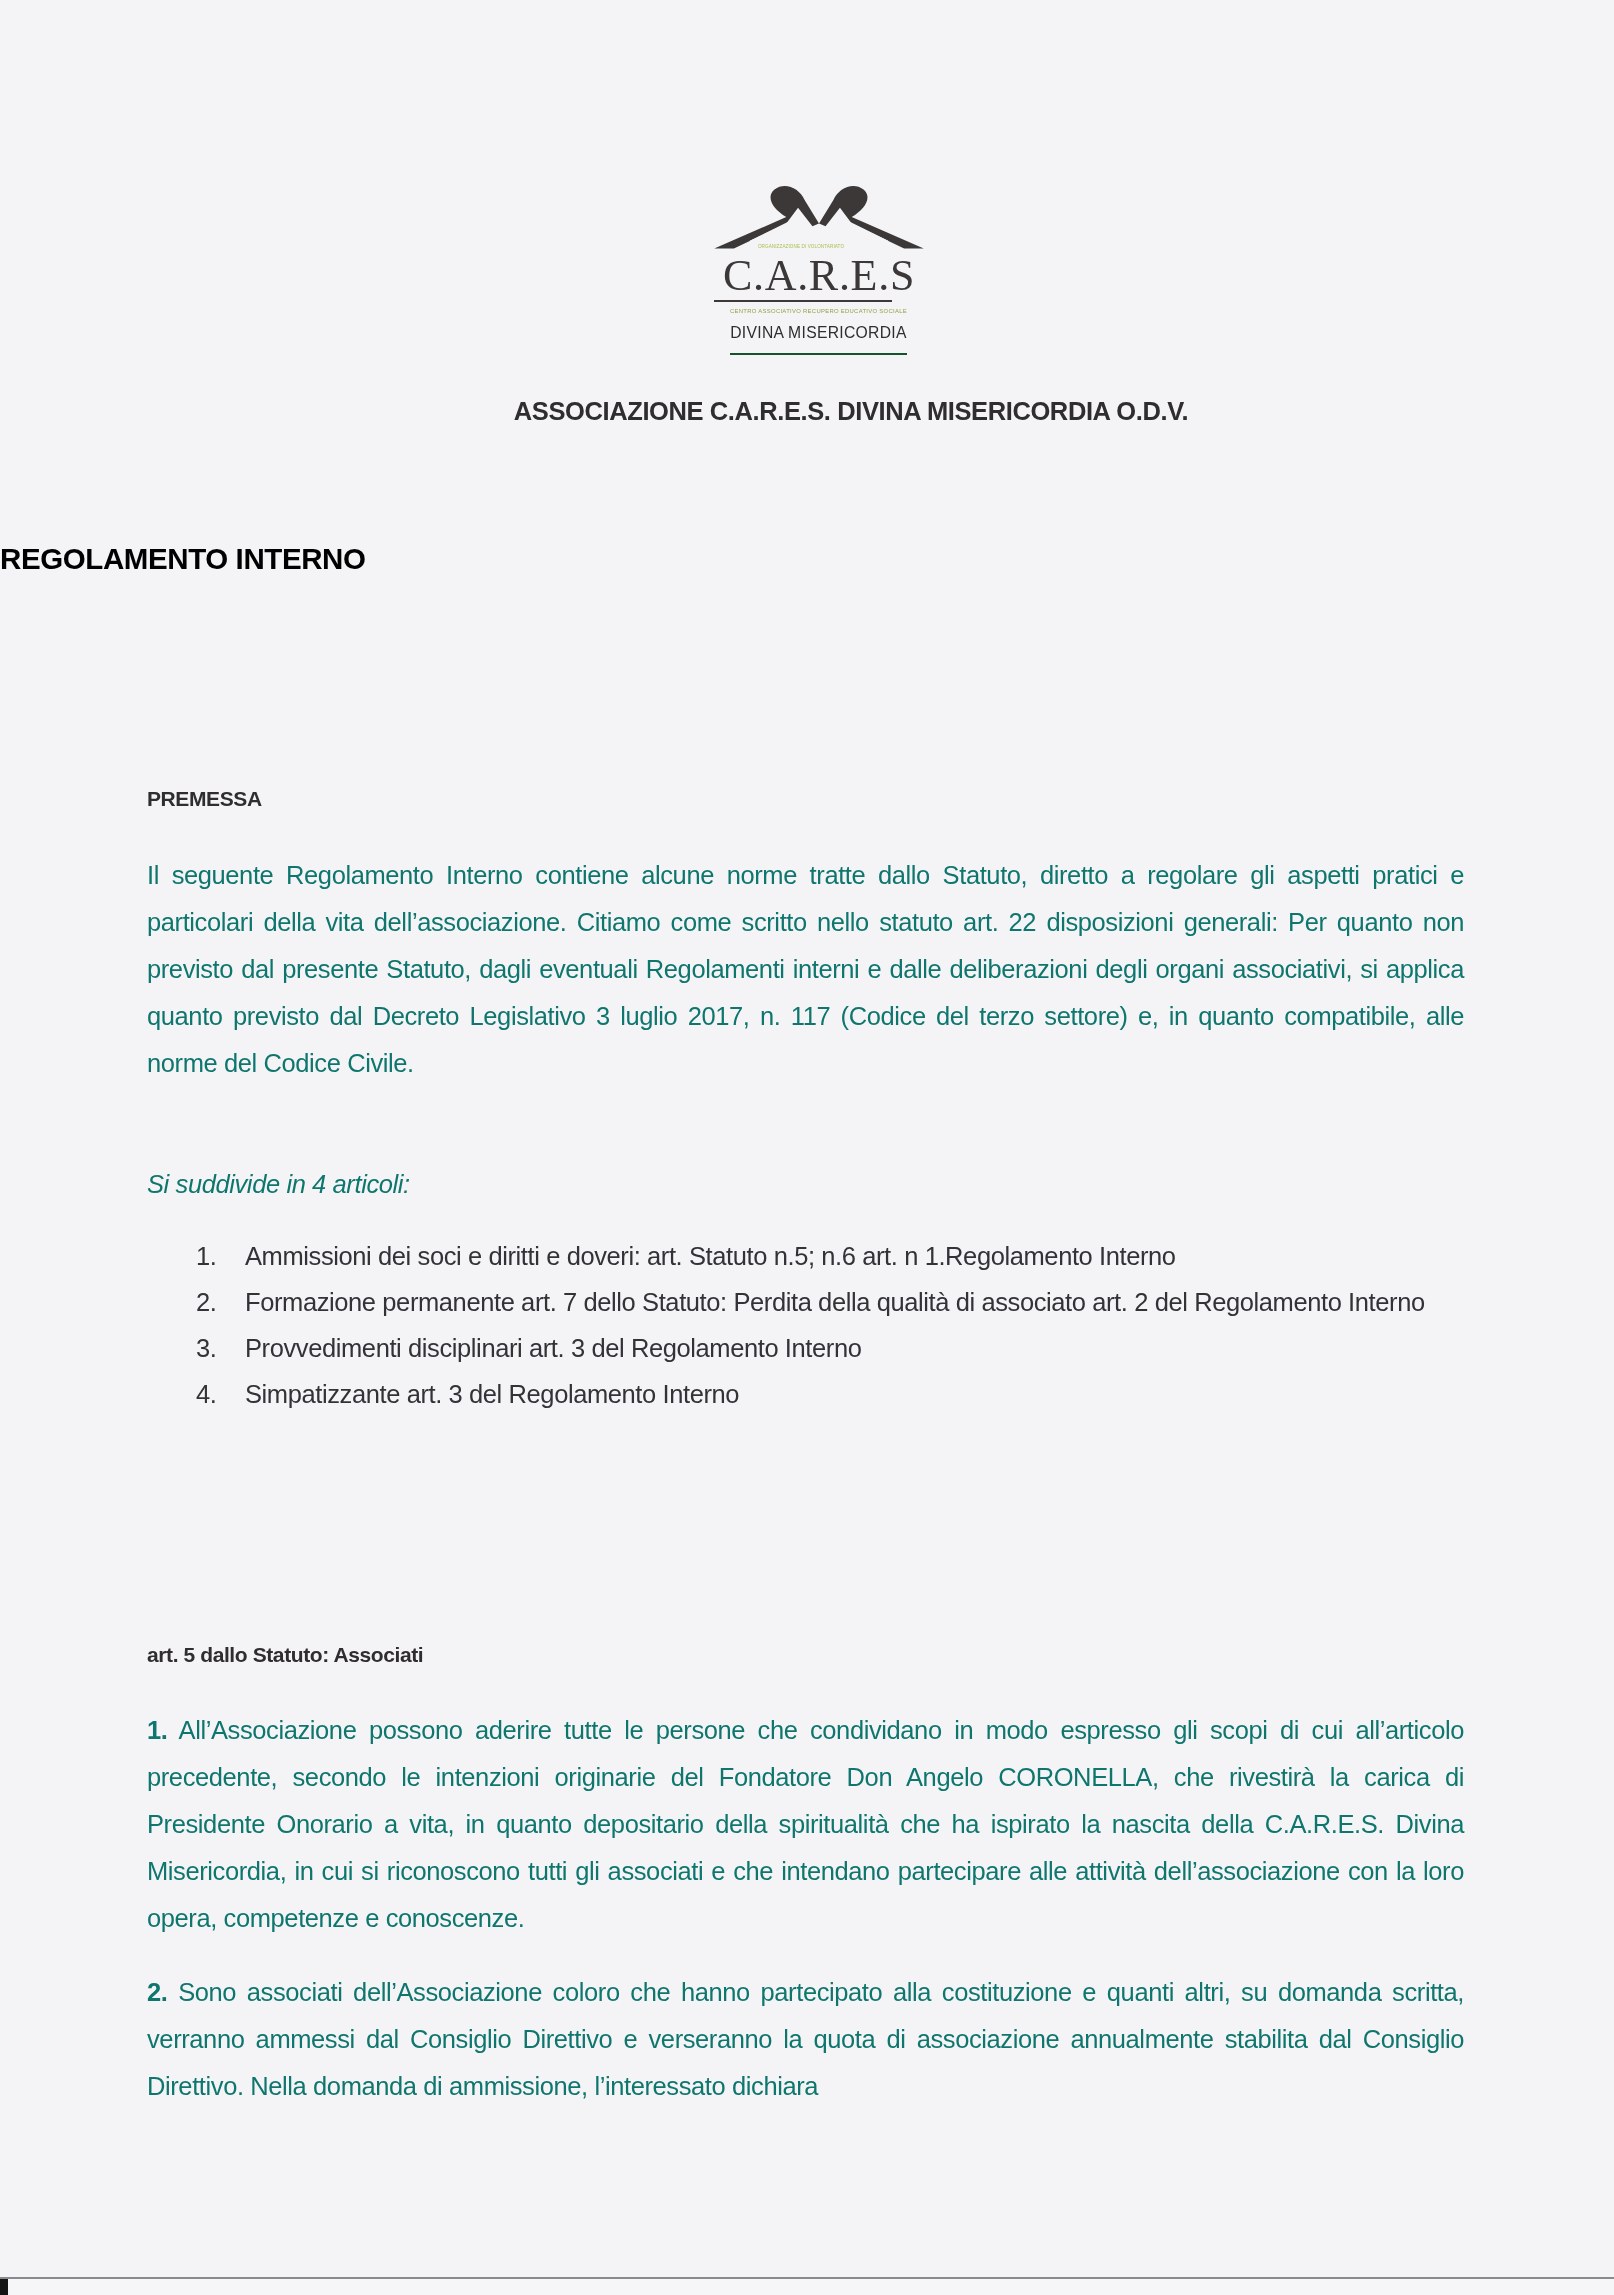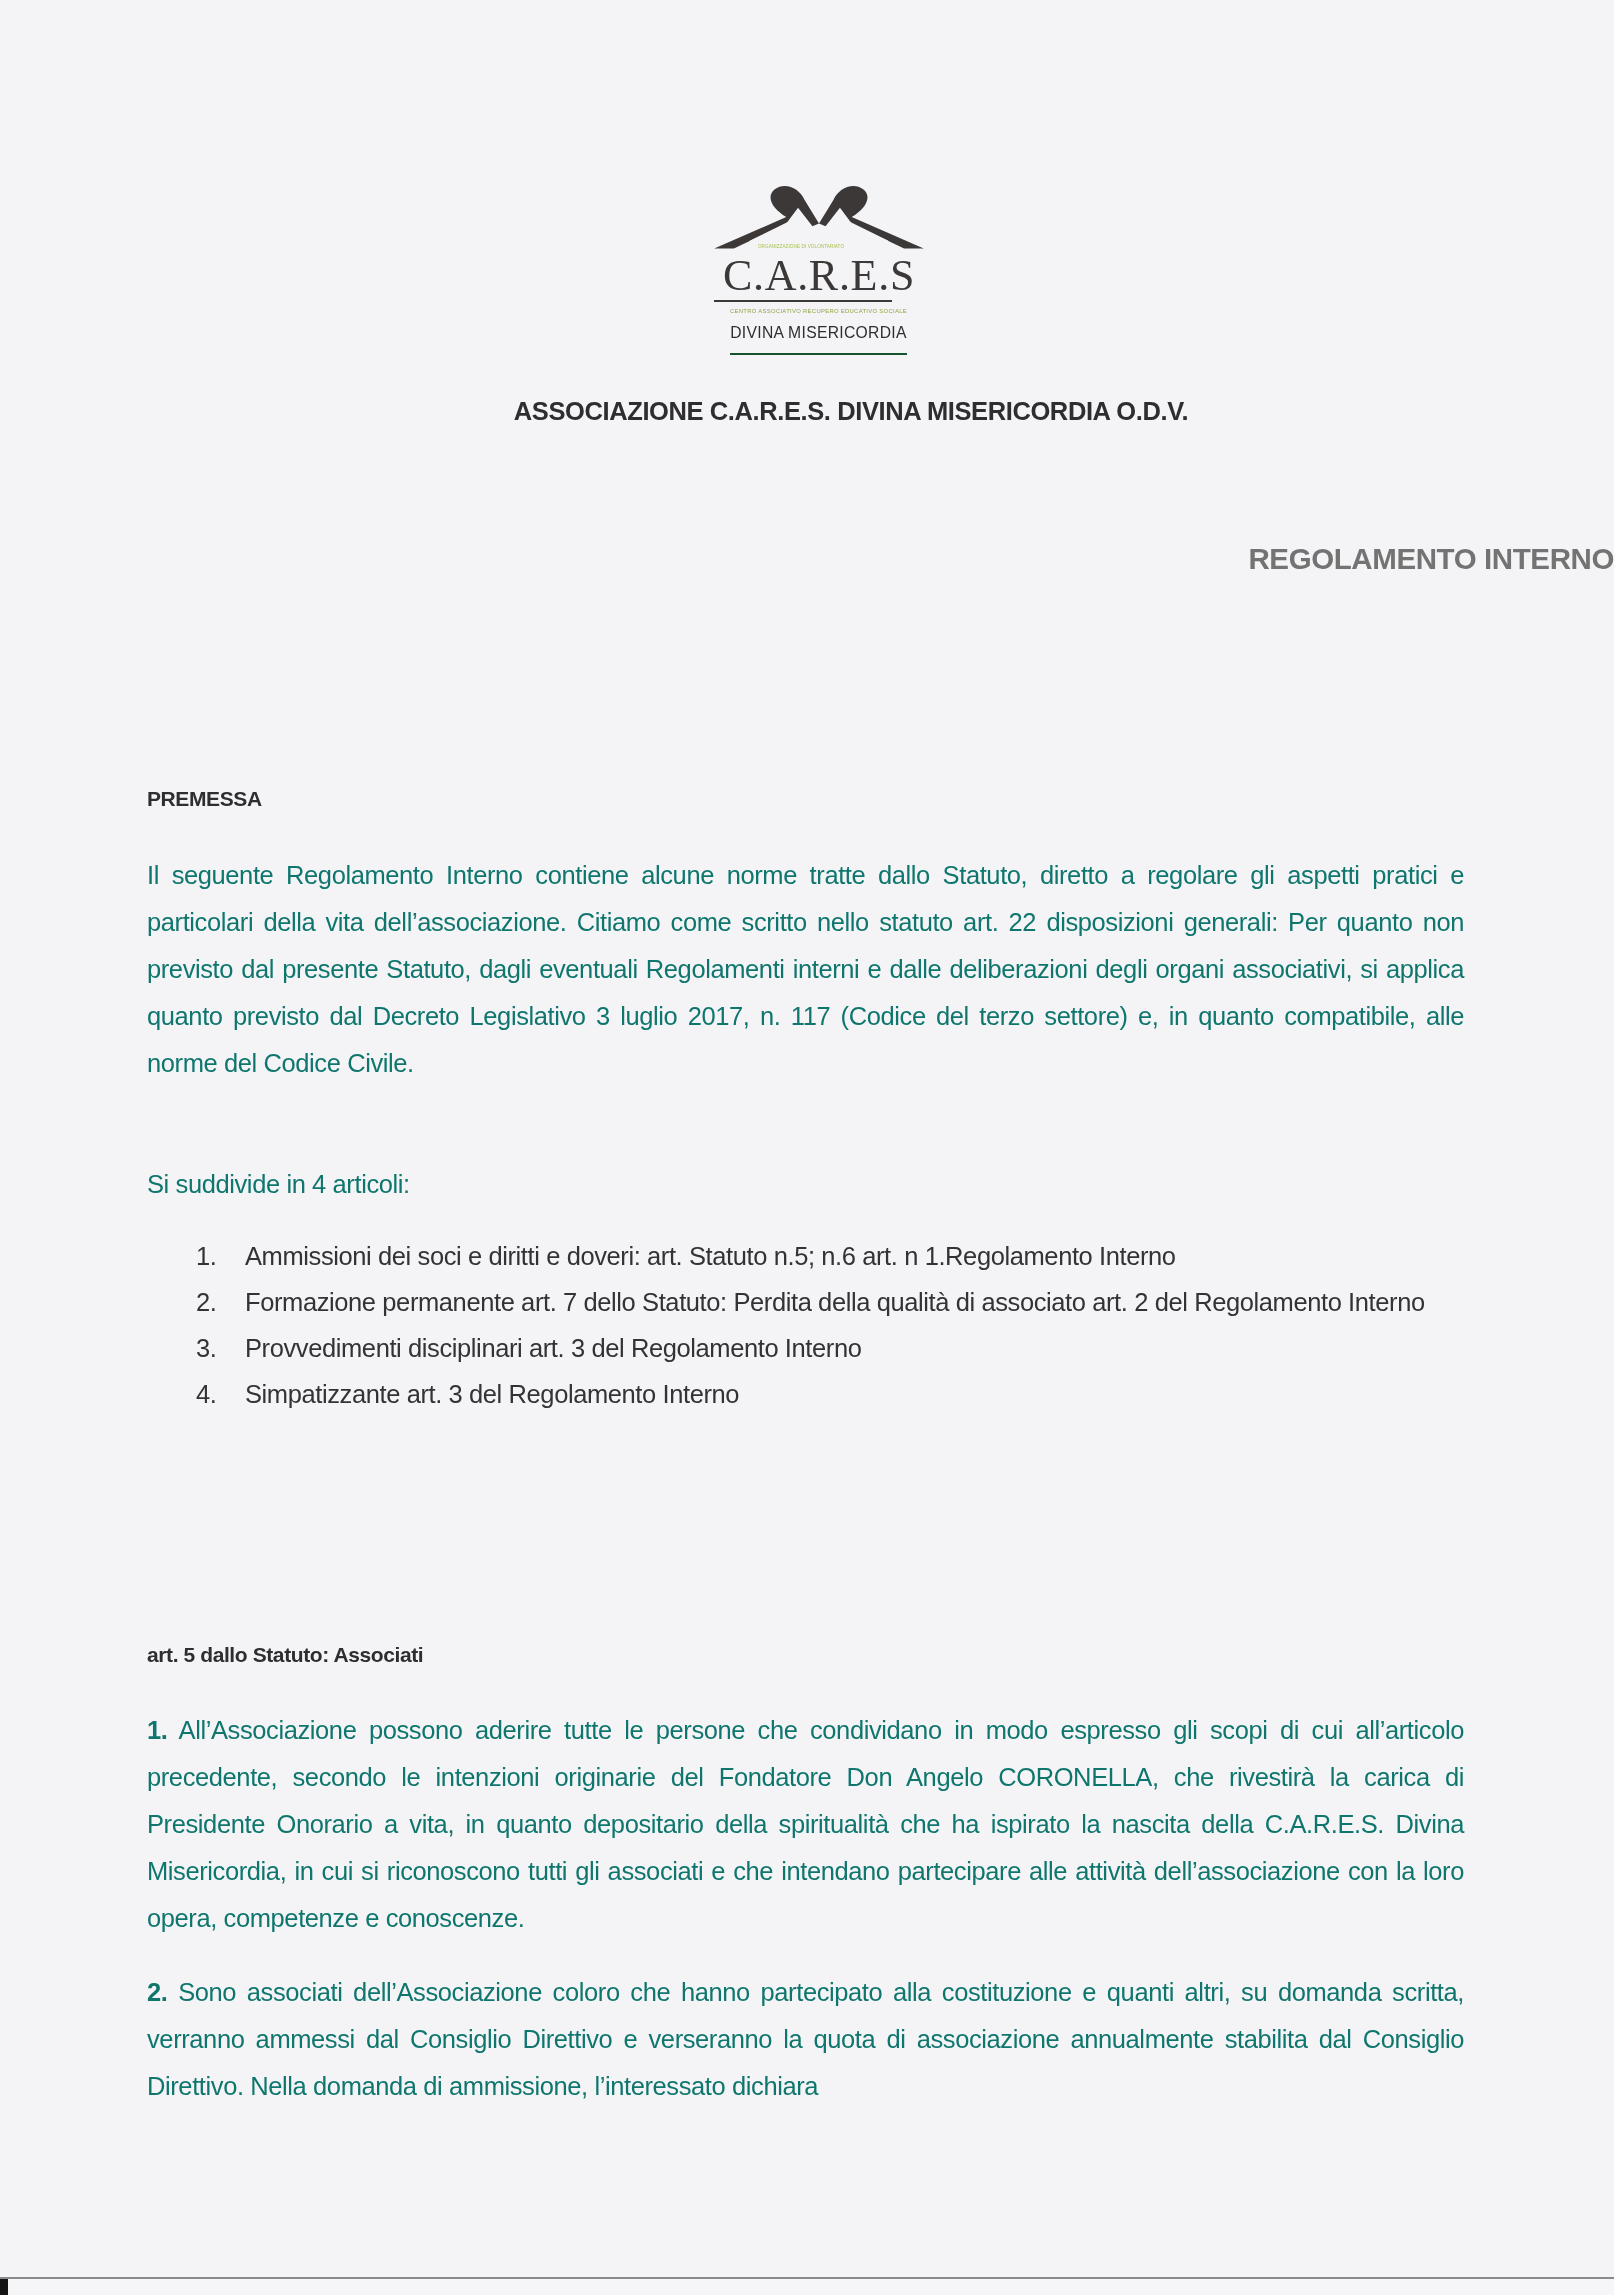--- a/index.html
+++ b/index.html
@@ -109,25 +109,25 @@
       font-weight: bold;
       font-size: 25.5px;
       letter-spacing: -0.4px;
       color: #2f2d2f;
       margin-left: 44px;
     }
     .doc-title {
       position: absolute;
       left: 0; top: 542px;
       width: 1614px;
-      text-align: right;
+      text-align: left;
       font-weight: bold;
       font-size: 29.5px;
       letter-spacing: -0.4px;
-      color: #737373;
+      color: #000000;
     }
 
     .section-heading {
       position: absolute;
       left: 147px;
       font-weight: bold;
       font-size: 21px;
       letter-spacing: -0.4px;
       color: #2f2d2f;
     }
@@ -196,21 +196,21 @@
 <div class="logo-cares">C.A.R.E.S</div>
 <div class="logo-rule"></div>
 <div class="logo-subtitle">CENTRO ASSOCIATIVO RECUPERO EDUCATIVO SOCIALE</div>
 <div class="logo-divina"><span>DIVINA MISERICORDIA</span></div>
 
 <div class="org-title">ASSOCIAZIONE C.A.R.E.S. DIVINA MISERICORDIA O.D.V.</div>
 <div class="doc-title">REGOLAMENTO INTERNO</div>
 
 <div class="section-heading" style="top:787px;">PREMESSA</div>
 <div class="body-text" style="top:852px;">Il seguente Regolamento Interno contiene  alcune norme tratte dallo  Statuto,  diretto a regolare gli  aspetti  pratici  e particolari della vita dell’associazione. Citiamo come scritto nello statuto art. 22 disposizioni generali: Per quanto non previsto dal presente Statuto, dagli eventuali Regolamenti interni e dalle deliberazioni degli organi associativi, si applica quanto previsto dal Decreto Legislativo 3 luglio 2017, n. 117 (Codice del terzo settore) e, in quanto compatibile, alle norme del Codice Civile.</div>
-<div class="body-text" style="top:1161px;">Si suddivide in 4 articoli:</div>
+<div class="body-text" style="top:1161px;font-style:italic;">Si suddivide in 4 articoli:</div>
 
 <ul class="list" style="top:1233px;">
   <li>
     <span class="li-num">1.</span>
     <span>Ammissioni dei soci e diritti e doveri: art. Statuto n.5; n.6 art. n 1.Regolamento Interno</span>
   </li>
   <li>
     <span class="li-num">2.</span>
     <span>Formazione permanente art. 7 dello Statuto: Perdita della qualità di associato art. 2 del Regolamento Interno</span>
   </li>

